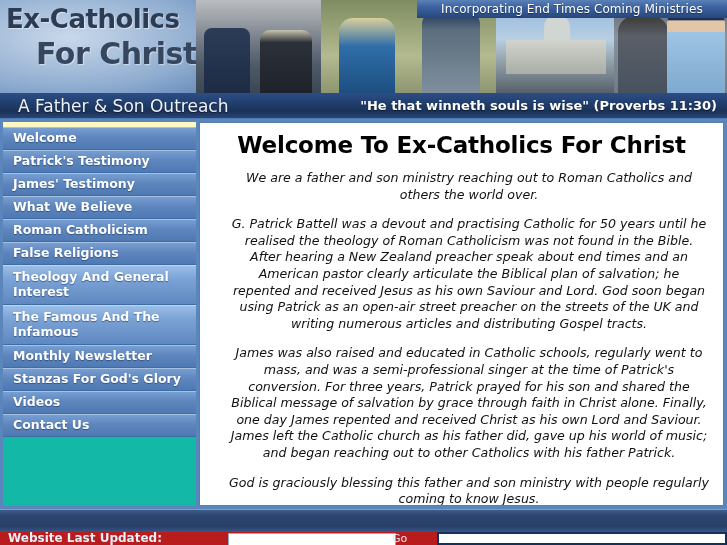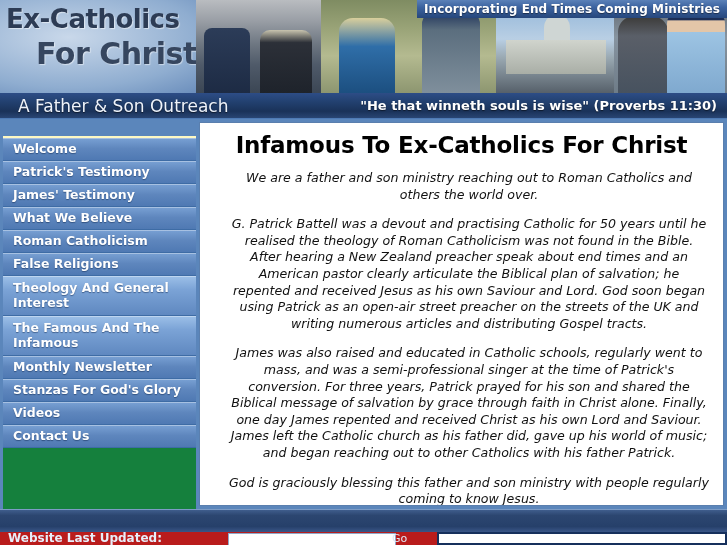--- a/index.html
+++ b/index.html
@@ -146,21 +146,21 @@
   }
 
   
   .ribbon-incorporating {
     position: absolute;
     right: 0; top: 0;
     width: 310px; height: 18px;
     background: linear-gradient(180deg, #5b81b8 0%, #3c63a0 40%, #26477c 100%);
     color: #ffffff;
     font-size: 12px;
-    font-weight: bold;
+    font-weight: normal;
     text-align: center;
     line-height: 18px;
     letter-spacing: 0.1px;
     white-space: nowrap;
     text-shadow: 0 1px 1px rgba(0,0,0,0.45);
   }
 
   
   .tagline-bar {
     position: absolute;
@@ -194,25 +194,25 @@
     position: absolute;
     left: 0; top: 119px;
     width: 727px;
     height: 390px;
     background: #5b86bb;
   }
 
   
   .sidebar {
     position: absolute;
-    left: 3px; top: 17px;
+    left: 3px; top: 3px;
     width: 193px;
     height: 384px;
-    background: #15803d;
-    border-top: 2px solid #fef9c3;
+    background: #14b8a6;
+    border-top: 5px solid #fef9c3;
   }
   .nav-item {
     position: relative;
     display: block;
     width: 193px;
     padding: 3px 0 4px 10px;
     border-bottom: 1px solid #3e6ca5;
     background: linear-gradient(180deg, #79a1d4 0%, #5e86bd 48%, #4f79b3 100%);
     color: #ffffff;
     font-size: 12.5px;
@@ -348,21 +348,21 @@
       <a class="nav-item" href="#">False Religions</a>
       <a class="nav-item tall active" href="#">Theology And General Interest</a>
       <a class="nav-item tall active" href="#">The Famous And The Infamous</a>
       <a class="nav-item" href="#">Monthly Newsletter</a>
       <a class="nav-item" href="#">Stanzas For God's Glory</a>
       <a class="nav-item" href="#">Videos</a>
       <a class="nav-item" href="#">Contact Us</a>
     </nav>
 
     <main class="content">
-      <h1>Infamous To Ex-Catholics For Christ</h1>
+      <h1>Welcome To Ex-Catholics For Christ</h1>
       <p> We are a father and son ministry reaching out to Roman Catholics and others the world over.</p>
       <p>G. Patrick Battell was a devout and practising Catholic for 50 years until he realised the theology of Roman Catholicism was not found in the Bible. After hearing a New Zealand preacher speak about end times and an American pastor clearly articulate the Biblical plan of salvation; he repented and received Jesus as his own Saviour and Lord. God soon began using Patrick as an open-air street preacher on the streets of the UK and writing numerous articles and distributing Gospel tracts.</p>
       <p> James was also raised and educated in Catholic schools, regularly went to mass, and was a semi-professional singer at the time of Patrick's conversion. For three years, Patrick prayed for his son and shared the Biblical message of salvation by grace through faith in Christ alone. Finally, one day James repented and received Christ as his own Lord and Saviour. James left the Catholic church as his father did, gave up his world of music; and began reaching out to other Catholics with his father Patrick.</p>
       <p> God is graciously blessing this father and son ministry with people regularly coming to know Jesus.</p>
     </main>
   </div>
 
   <div class="footer-band"></div>
 
   <div class="footer-strip">

